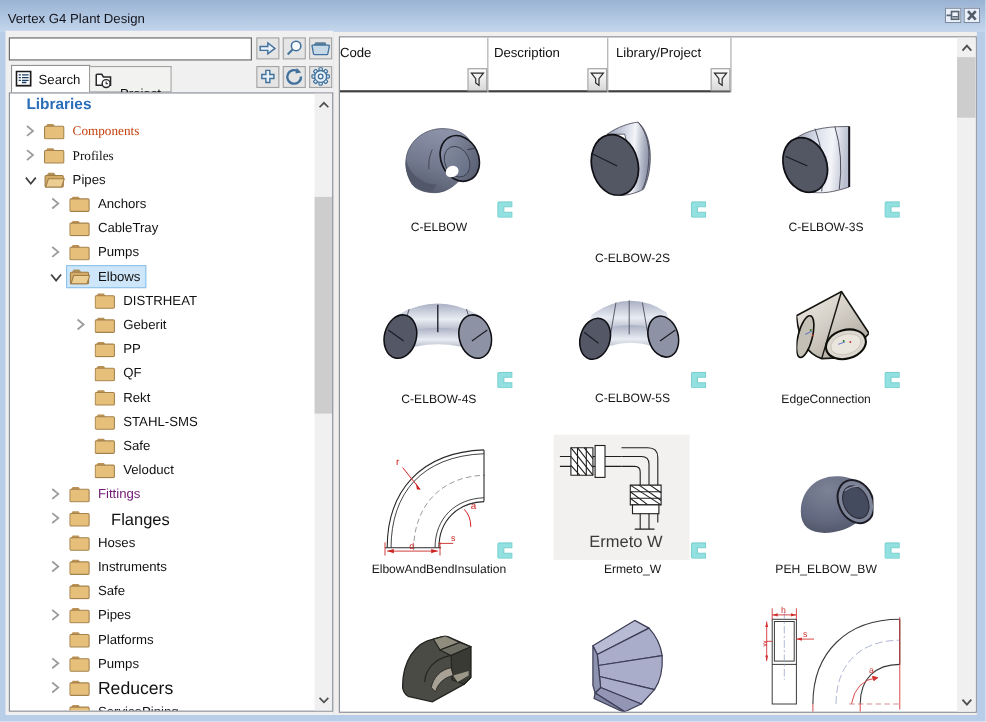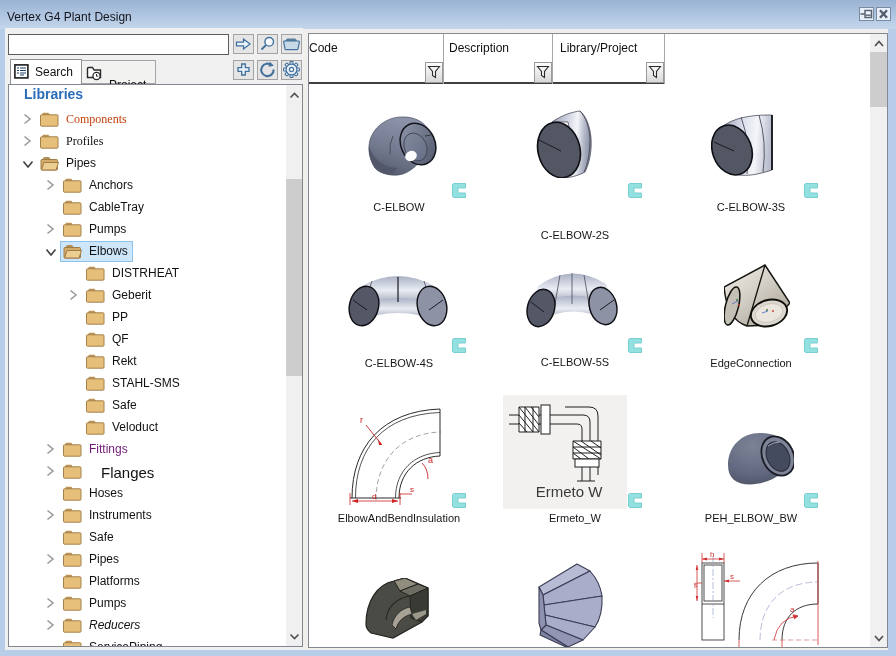--- a/index.html
+++ b/index.html
@@ -318,21 +318,21 @@
 <div style="position:absolute;left:80px;top:511px;font-size:12px;color:#111;white-space:nowrap;">Pumps</div>
 <svg style="position:absolute;left:36px;top:534px" width="10" height="12">
       <path d="M2.5,1.5 L8,6 L2.5,10.5" stroke="#9b9b9b" stroke-width="1.6" fill="none"></path>
     </svg>
 <div style="position:absolute;left:54px;top:532px;width:19px;height:16px;">
       <svg width="19" height="16" style="position:absolute;left:0;top:0">
         <path d="M1,5 L3,1.8 H8.5 L10.5,5" fill="#bd9257"></path>
         <rect x="0.5" y="3.8" width="17.5" height="11.4" rx="1" fill="#e6c07b" stroke="#a5824c" stroke-width="1"></rect>
       </svg>
     </div>
-<div style="position:absolute;left:80px;top:533px;font-size:12px;color:#111;white-space:nowrap;font-style:italic;">Reducers</div>
+<div style="position:absolute;left:80px;top:533px;font-size:16px;color:#111;white-space:nowrap;">Reducers</div>
 <div style="position:absolute;left:54px;top:554px;width:19px;height:16px;">
       <svg width="19" height="16" style="position:absolute;left:0;top:0">
         <path d="M1,5 L3,1.8 H8.5 L10.5,5" fill="#bd9257"></path>
         <rect x="0.5" y="3.8" width="17.5" height="11.4" rx="1" fill="#e6c07b" stroke="#a5824c" stroke-width="1"></rect>
       </svg>
     </div>
 <div style="position:absolute;left:80px;top:555px;font-size:12px;color:#111;white-space:nowrap;">ServicePiping</div>
   <div class="sbar" style="left:277px;top:0;width:16px;height:561px;"></div>
   <div class="sthumb" style="left:277px;top:94px;width:16px;height:197px;"></div>
 <svg style="position:absolute;left:280px;top:6px" width="11" height="9">

